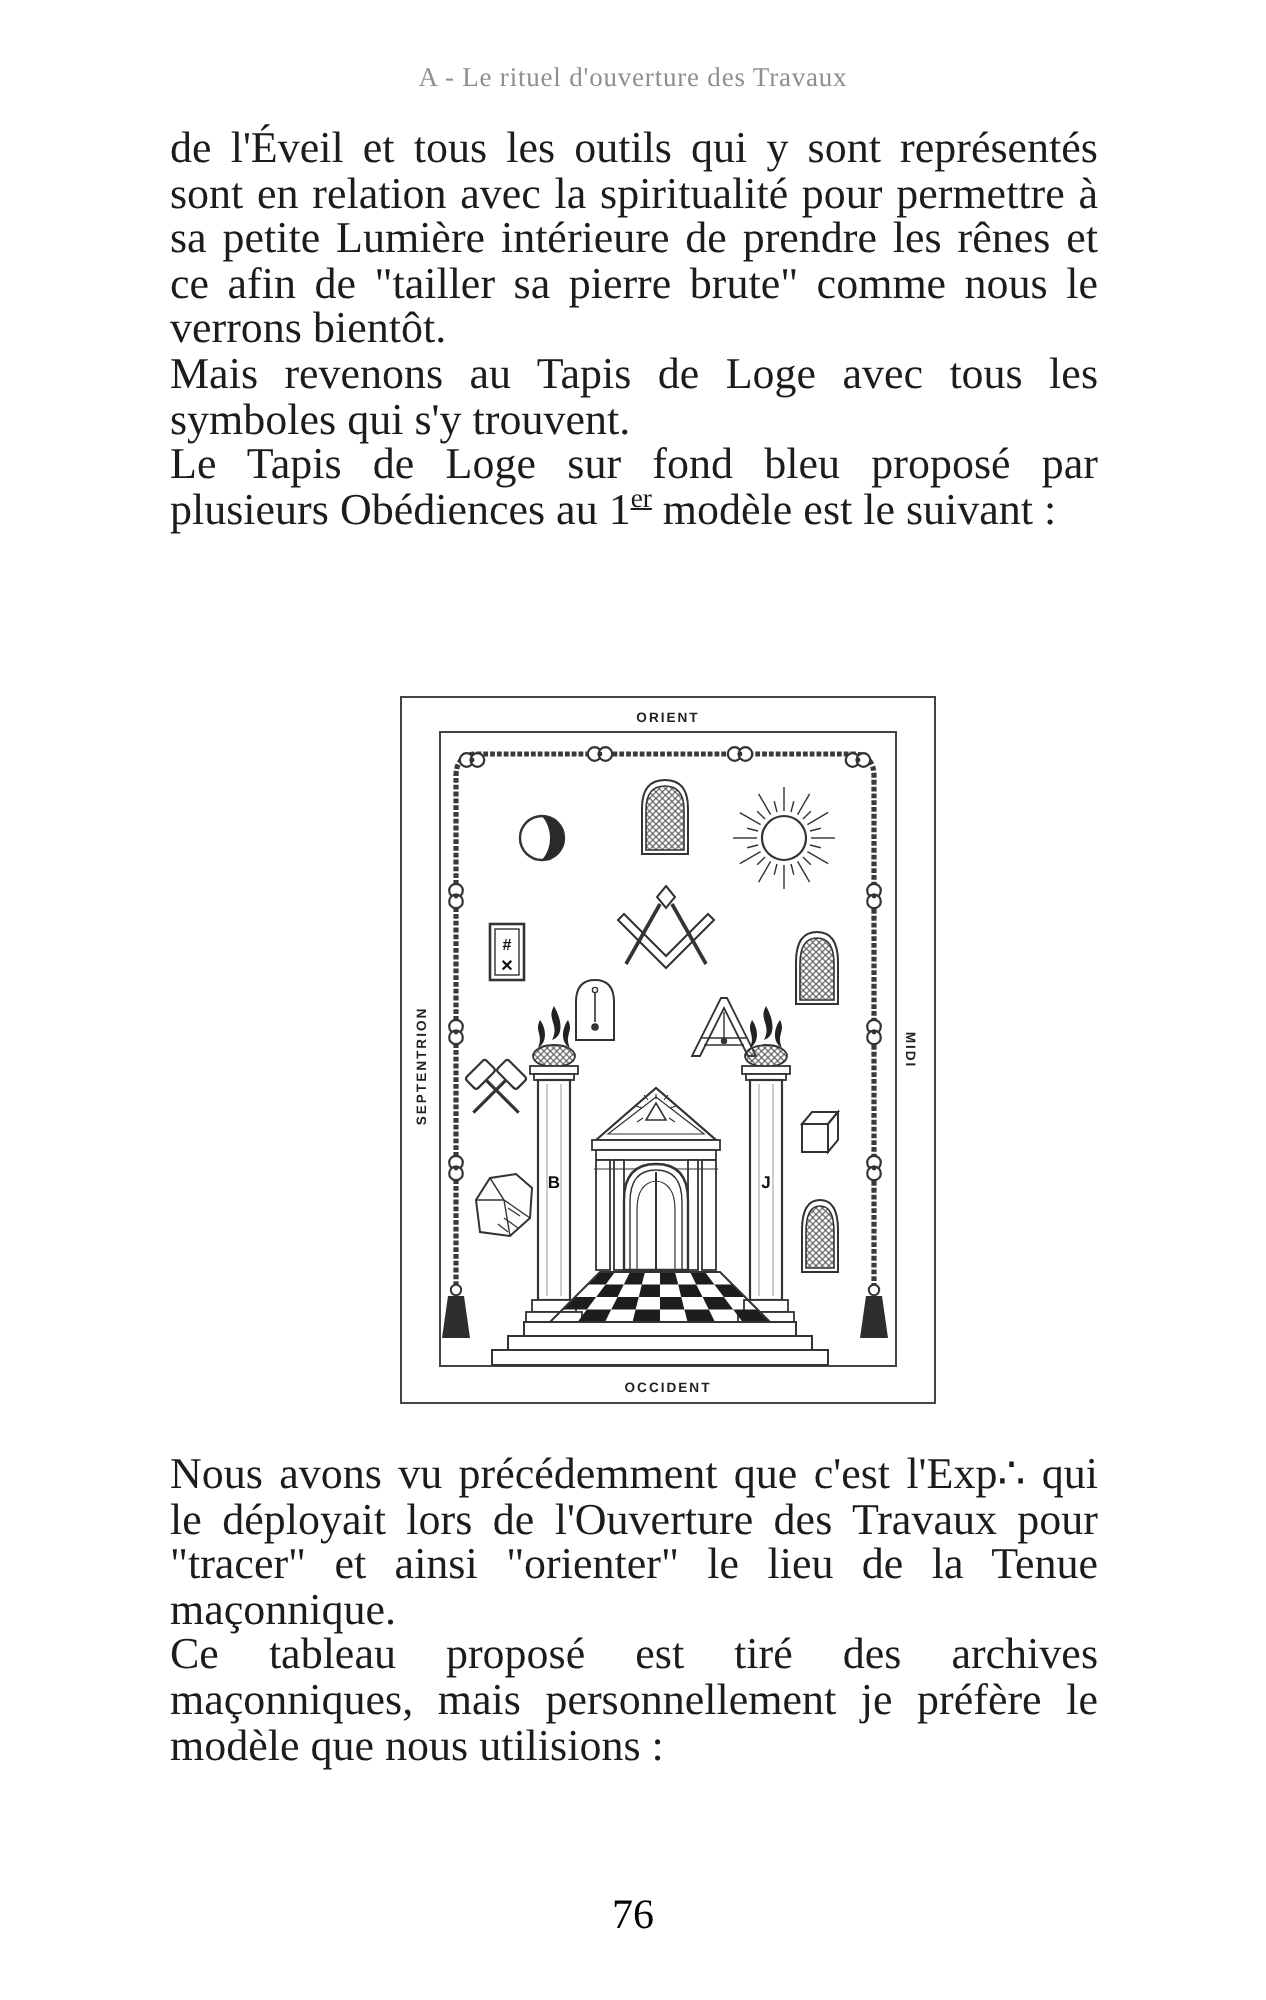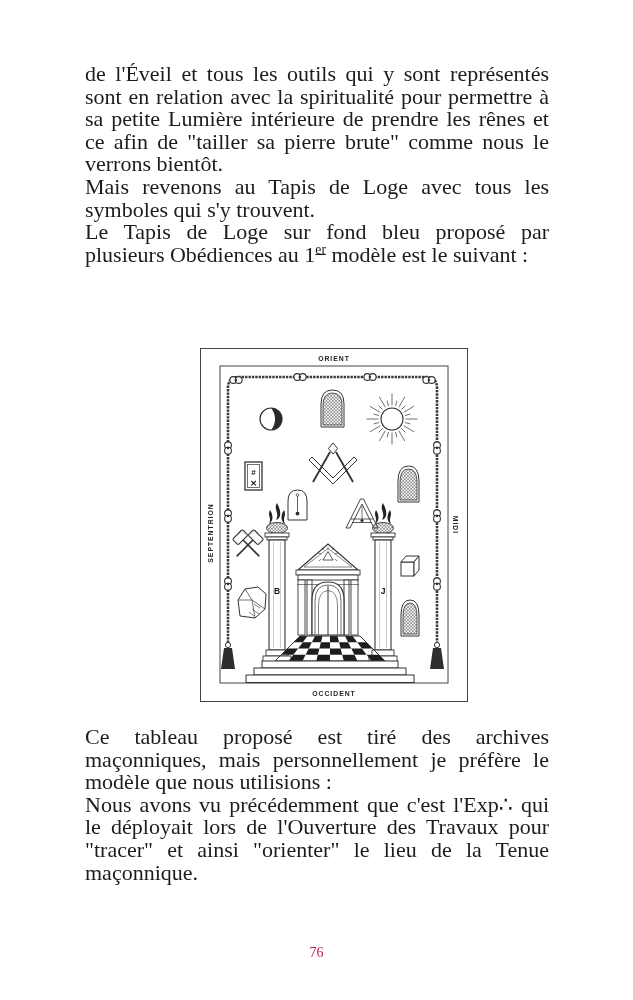--- a/index.html
+++ b/index.html
@@ -29,32 +29,33 @@
   .tb2{top:726px;}
   .text-block p{margin:0;padding:0;}
   .text-block p.gap{margin-top:19px;}
   sup{font-size:62%;line-height:0;text-decoration:underline;}
   .lodge-figure{
     position:absolute;left:200px;top:348px;margin:0;padding:0;
     width:268px;height:354px;
   }
   .folio{
     position:absolute;top:945px;left:0;width:633px;
-    text-align:center;font-size:14px;color:#be185d;
+    text-align:center;font-size:21px;color:#000000;
   }
   svg text{font-family:"Liberation Sans", sans-serif;}
   .fig-label{font-size:6.8px;font-weight:bold;letter-spacing:1px;fill:#222;}
   .col-letter{font-size:8.5px;font-weight:bold;fill:#111;text-anchor:middle;}
   .tablet-glyph{font-size:8px;font-weight:bold;fill:#111;text-anchor:middle;}
 </style>
 </head>
 <body>
 
 <div class="page">
 
+  <div class="running-header">A - Le rituel d'ouverture des Travaux</div>
 
   <div class="text-block tb1">
     <p>de l'Éveil et tous les outils qui y sont représentés sont en relation avec la spiritualité pour permettre à sa petite Lumière intérieure de prendre les rênes et ce afin de "tailler sa pierre brute" comme nous le verrons bientôt.</p>
     <p>Mais revenons au Tapis de Loge avec tous les symboles qui s'y trouvent.</p>
     <p><span>Le Tapis de Loge sur fond bleu proposé par plusieurs Obédiences au 1</span><sup>er</sup><span> modèle est le suivant :</span></p>
   </div>
 
   <figure class="lodge-figure">
     <svg id="fig-svg" viewBox="0 0 268 354" width="268" height="354" xmlns="http://www.w3.org/2000/svg">
       <defs>
@@ -292,19 +293,19 @@
 
       <g>
         <rect x="62" y="313" width="136" height="7" fill="#fff" stroke="#333" stroke-width="1"></rect>
         <rect x="54" y="320" width="152" height="7" fill="#fff" stroke="#333" stroke-width="1"></rect>
         <rect x="46" y="327" width="168" height="7.5" fill="#fff" stroke="#333" stroke-width="1"></rect>
       </g>
     </svg>
   </figure>
 
   <div class="text-block tb2">
+    <p>Nous avons vu précédemment que c'est l'Exp∴ qui le déployait lors de l'Ouverture des Travaux pour "tracer" et ainsi "orienter" le lieu de la Tenue maçonnique.</p>
     <p>Ce tableau proposé est tiré des archives maçonniques, mais personnellement je préfère le modèle que nous utilisions :</p>
-    <p>Nous avons vu précédemment que c'est l'Exp∴ qui le déployait lors de l'Ouverture des Travaux pour "tracer" et ainsi "orienter" le lieu de la Tenue maçonnique.</p>
   </div>
 
   <div class="folio">76</div>
 
 </div>
 
 </body></html>

